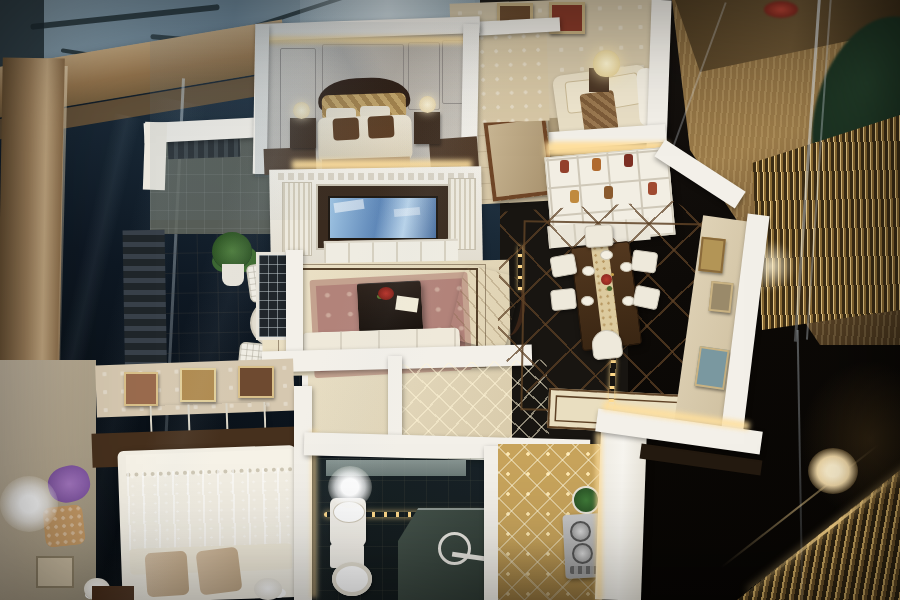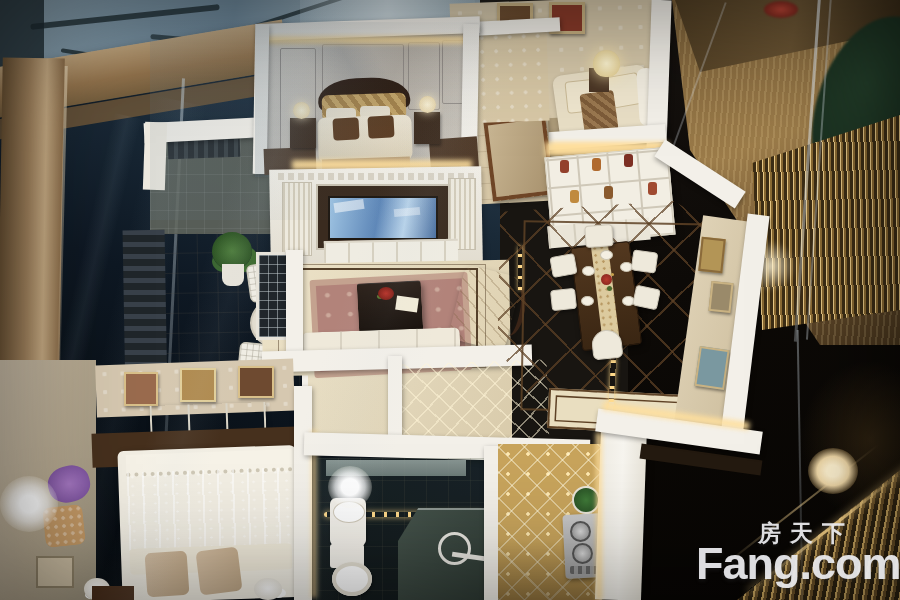--- a/index.html
+++ b/index.html
@@ -597,18 +597,14 @@
   <div class="a din-bshadow"></div>
   <div class="a wall din-bwall"></div>
   <div class="a glow din-bglow"></div>
 
   <div class="a model-tint"></div>
   <div class="a gstreak1"></div>
   <div class="a gstreak2"></div>
   <div class="a orb-bed2"></div>
   <div class="a vignette"></div>
 
-  <div class="a wm">
-    <div class="wm-cn">房天下</div>
-    <div class="wm-en">Fang.com</div>
-  </div>
 
 </div>
 
 </body></html>

